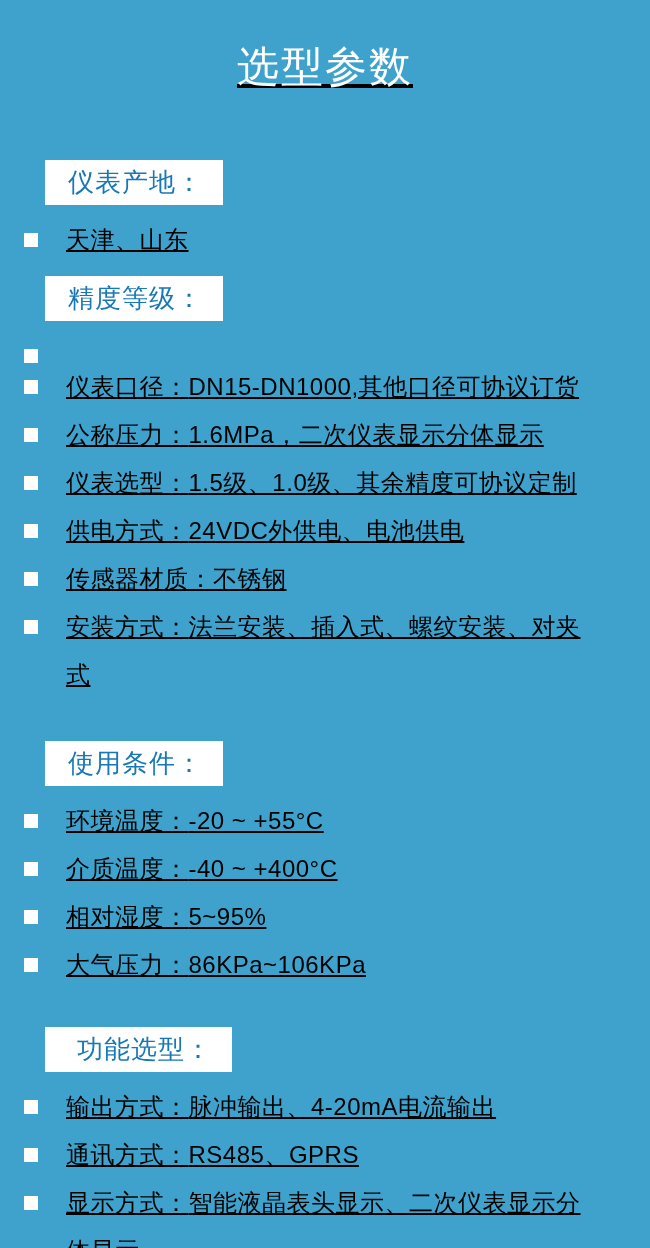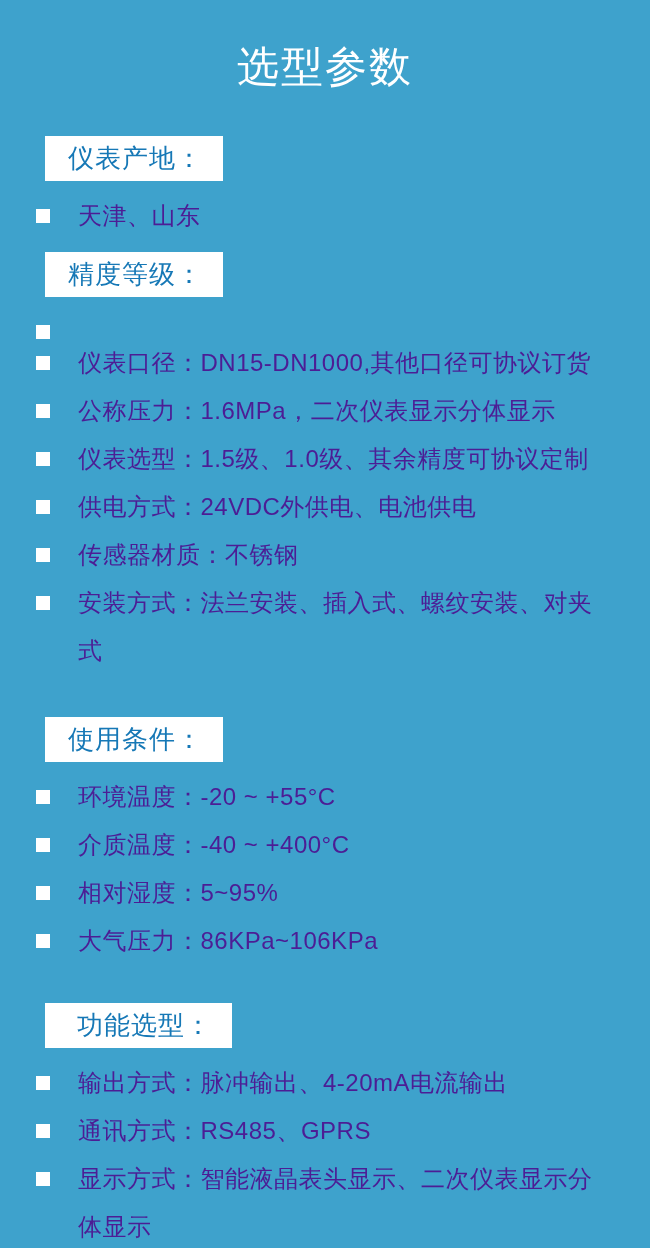--- a/index.html
+++ b/index.html
@@ -10,20 +10,21 @@
     width: 650px;
     height: 1248px;
     background: #3EA2CC;
     overflow: hidden;
     font-family: "Liberation Sans", "DejaVu Sans", sans-serif;
   }
   .page {
     width: 650px;
     height: 1248px;
     position: relative;
+    text-decoration: underline;
   }
   .page-title {
     margin: 0;
     padding-top: 38px;
     height: 58px;
     line-height: 58px;
     text-align: center;
     font-size: 42px;
     font-weight: 400;
     letter-spacing: 2px;
@@ -33,35 +34,35 @@
     display: inline-block;
     background: #FFFFFF;
     color: #1678B6;
     font-size: 26px;
     line-height: 45px;
     padding: 0 20px 0 23px;
     margin-left: 45px;
     letter-spacing: 1px;
     white-space: nowrap;
   }
-  .section-1 .heading-box { margin-top: 40px; }
+  .section-1 .heading-box { margin-top: 64px; }
   .section-2 .heading-box { margin-top: 12px; }
   .section-3 .heading-box { margin-top: 42px; }
   .section-4 .heading-box { margin-top: 38px; padding-left: 32px; }
   .spec-list {
     list-style: none;
     margin: 11px 0 0 0;
     padding: 0;
   }
   .spec-item {
     display: flex;
     align-items: flex-start;
-    padding-left: 36px;
+    padding-left: 24px;
     padding-right: 38px;
-    color: #4c1d95;
+    color: #000000;
     font-size: 24px;
     letter-spacing: 0.5px;
   }
   .bullet {
     flex: none;
     width: 14px;
     height: 14px;
     background: #FFFFFF;
     margin: 17px 28px 0 0;
   }

